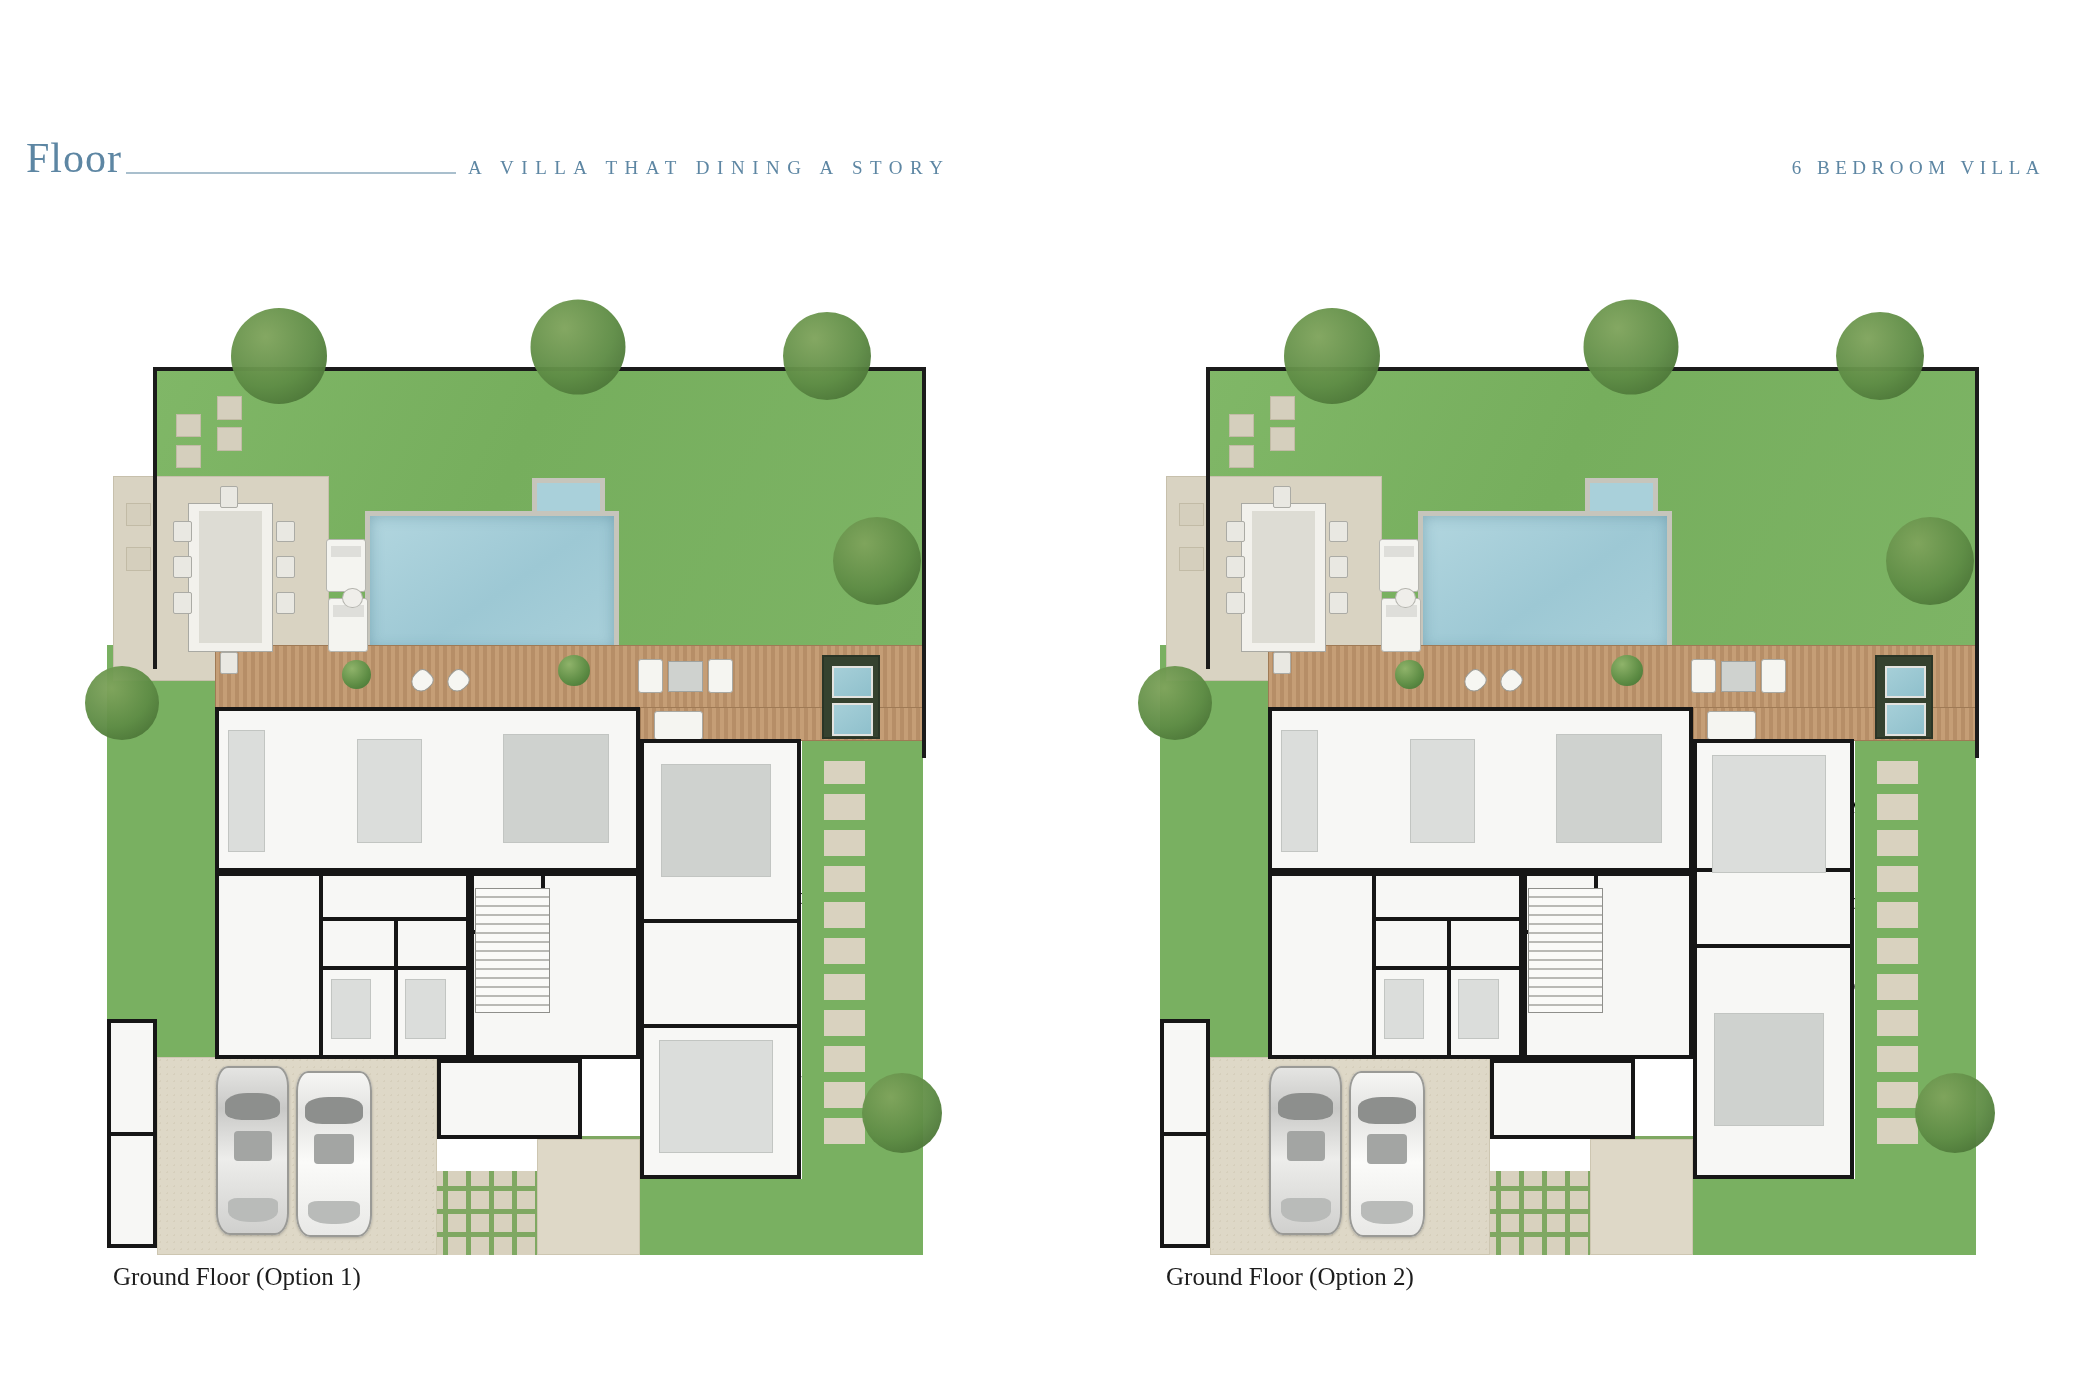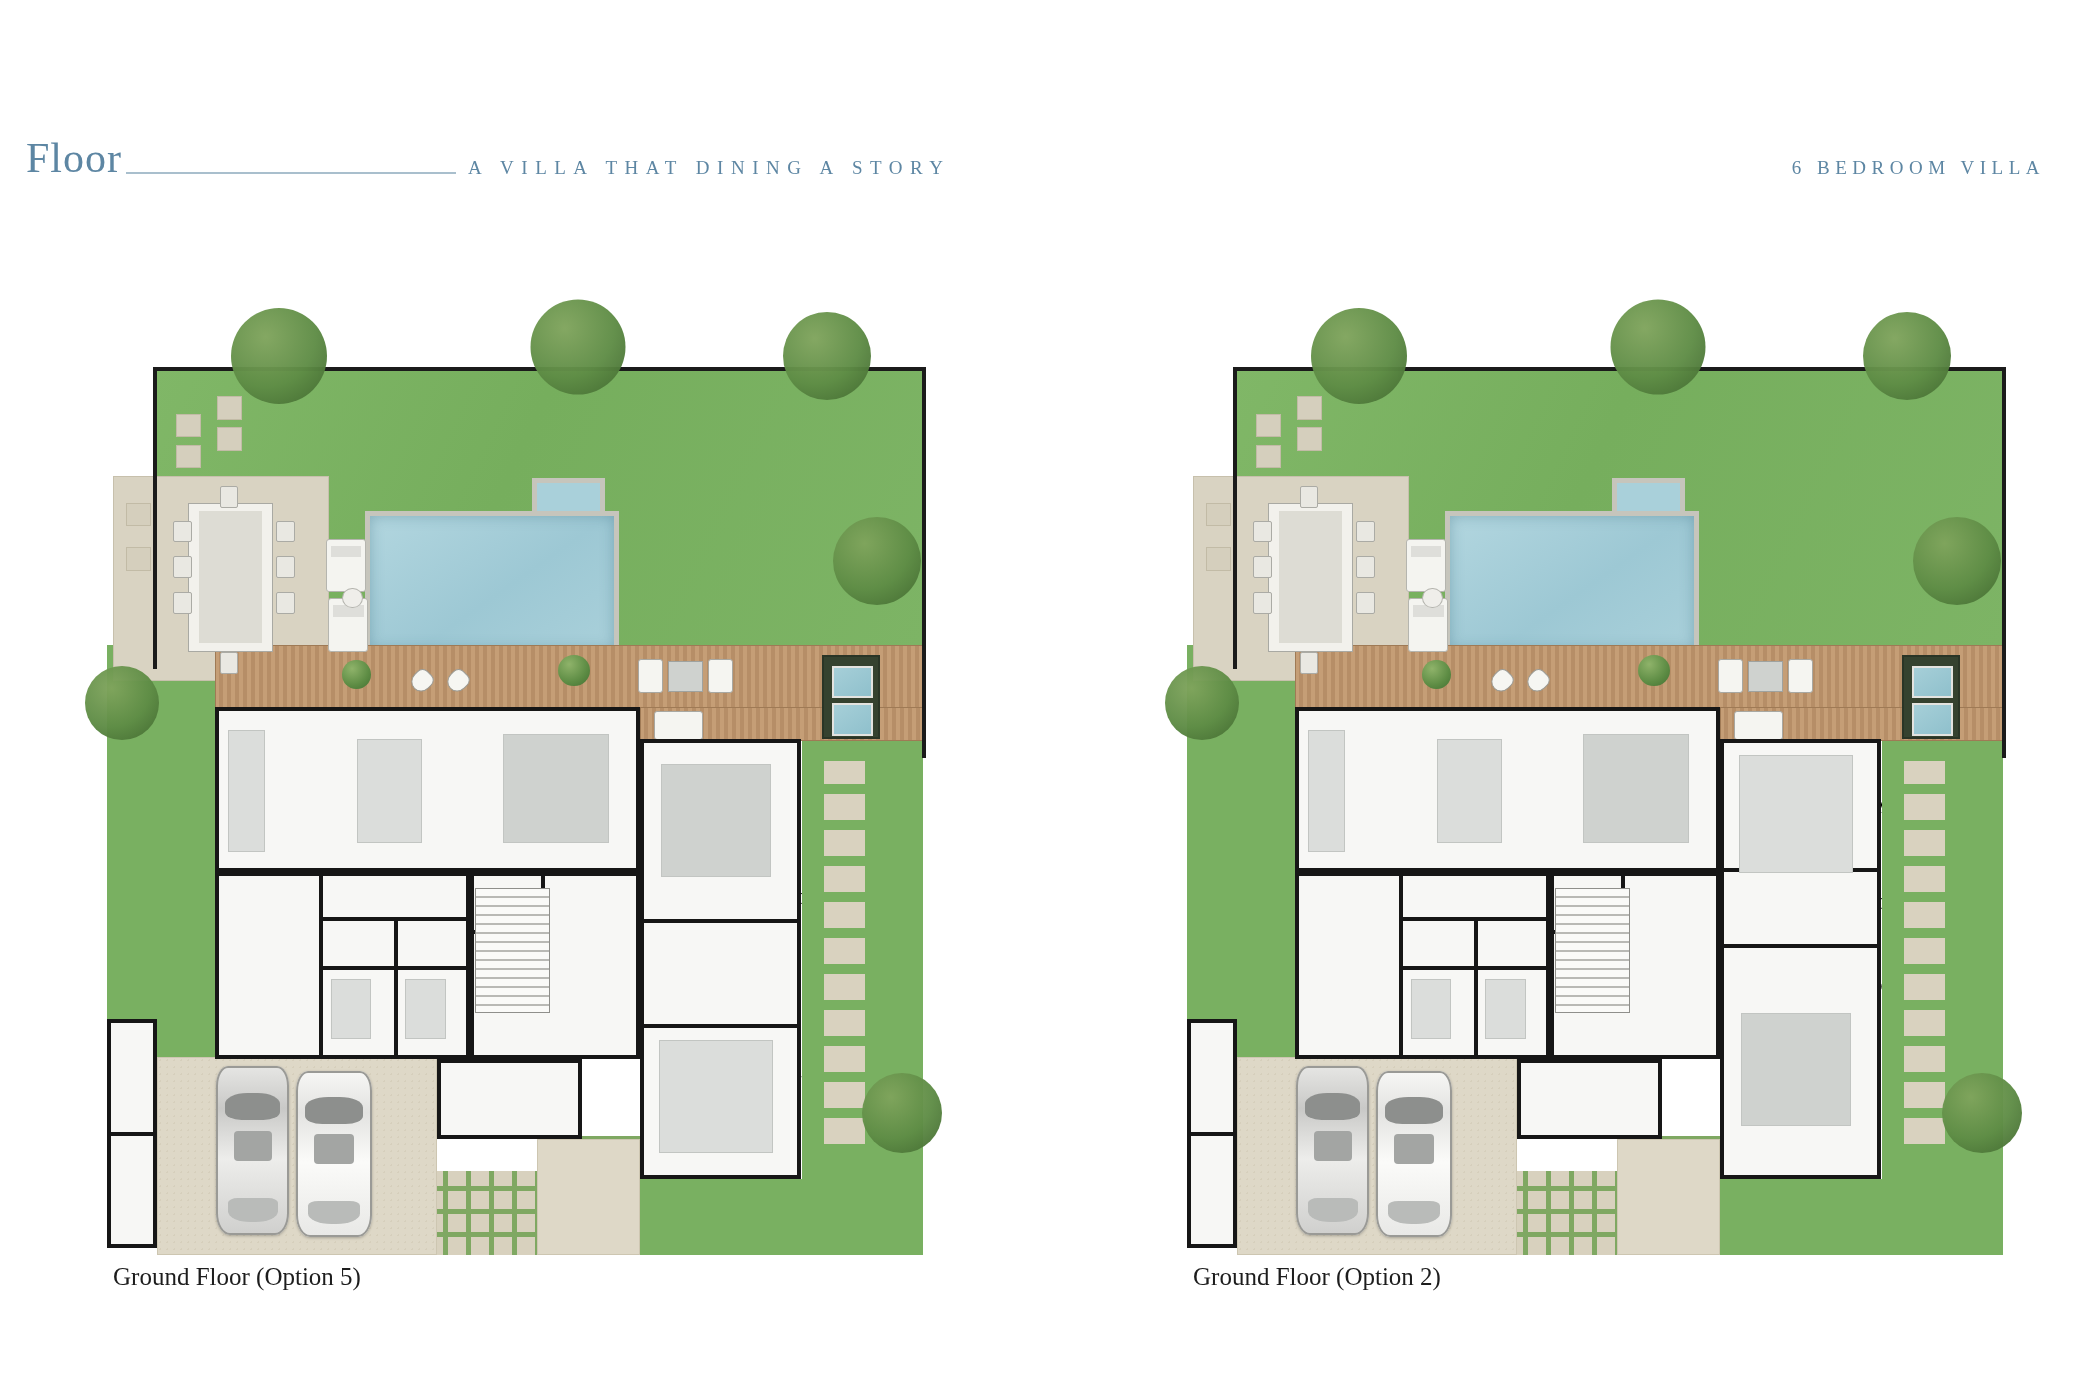--- a/index.html
+++ b/index.html
@@ -5,21 +5,21 @@
   html,body{margin:0;padding:0;background:#ffffff;}
   .page{position:relative;width:2081px;height:1400px;background:#ffffff;overflow:hidden;
         font-family:"Liberation Serif",serif;}
   
   .brand{position:absolute;left:26px;top:134px;font-size:42px;color:#5d86a3;letter-spacing:1px;}
   .rule{position:absolute;left:126px;top:172px;width:330px;height:2px;background:#a9bfcd;}
   .tagline{position:absolute;left:468px;top:157px;font-size:19px;letter-spacing:7.5px;color:#5d86a3;white-space:nowrap;}
   .badge{position:absolute;right:36px;top:157px;font-size:19px;letter-spacing:5.5px;color:#5d86a3;white-space:nowrap;}
   
   .plan-fig{position:absolute;top:365px;width:830px;height:940px;margin:0;}
-  #fig-0{left:105px;} #fig-1{left:1185px;}
+  #fig-0{left:105px;} #fig-1{left:1158px;}
   .plan{position:absolute;left:0;top:0;width:830px;height:890px;}
   .caption{position:absolute;left:8px;top:898px;font-size:25px;color:#1d1d1d;}
   
   .abs{position:absolute;}
   .lawn{background:linear-gradient(115deg,#80b767 0%,#76ae5d 45%,#7db465 100%);z-index:1;}
   .wallline{background:#1b1b1b;z-index:4;}
   .patio{background:#d9d3c2;z-index:2;box-shadow:inset 0 0 0 1px #c7c0ac;}
   .stone{background:#d5cfbd;border:1px solid #c2bba6;z-index:2;}
   .gtable{background:#f2f1ec;border:1px solid #a9a9a3;z-index:3;}
   .gtable:before{content:"";position:absolute;left:12%;top:5%;right:12%;bottom:5%;background:#dddcd4;}
@@ -212,21 +212,21 @@
 ROOM</div>
         <div class="abs rlabel" style="left: 37.8%; top: 71.4%;">DRIVER'S
 ROOM</div>
         <div class="abs rlabel" style="left: 55.2%; top: 68.3%;">FOYER</div>
         <div class="abs rlabel" style="left: 67.8%; top: 70%;">BATHROOM</div>
         <div class="abs rlabel" style="left: 73.3%; top: 78.8%;">BEDROOM<span class="dims">4.5 x 4.0m</span></div>
         <div class="abs rlabel" style="left: 50.2%; top: 79.9%;">STORE</div>
         <div class="abs rlabel vert" style="left: 3.2%; top: 79.5%;">UTILITIES</div>
         <div class="abs rlabel vert" style="left: 3.2%; top: 91%;">UTILITIES</div>
       </div>
-    <figcaption class="caption">Ground Floor (Option 5)</figcaption>
+    <figcaption class="caption">Ground Floor (Option 1)</figcaption>
   </figure>
 
   <figure class="plan-fig" id="fig-1">
     <div class="plan" id="plan-1">
         <div class="abs lawn" style="left: 5.8%; top: 0.4%; width: 92.7%; height: 31.2%;"></div>
         <div class="abs gstrip" style="left: 0.2%; top: 31.5%; width: 13.1%; height: 46.3%;"></div>
         <div class="abs wallline" style="left: 5.8%; top: 0.2%; width: 92.9%; height: 4px;"></div>
         <div class="abs wallline" style="left: 5.8%; top: 0.2%; width: 4px; height: 34%;"></div>
         <div class="abs wallline" style="left: 98.4%; top: 0.2%; width: 4px; height: 44%;"></div>
         <div class="abs patio" style="left: 1%; top: 12.5%; width: 26%; height: 23%;"></div>

